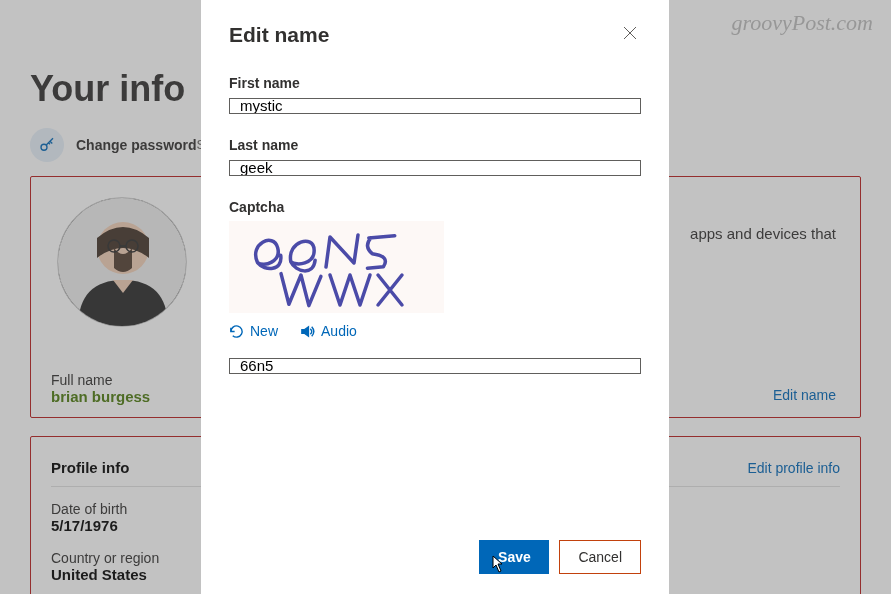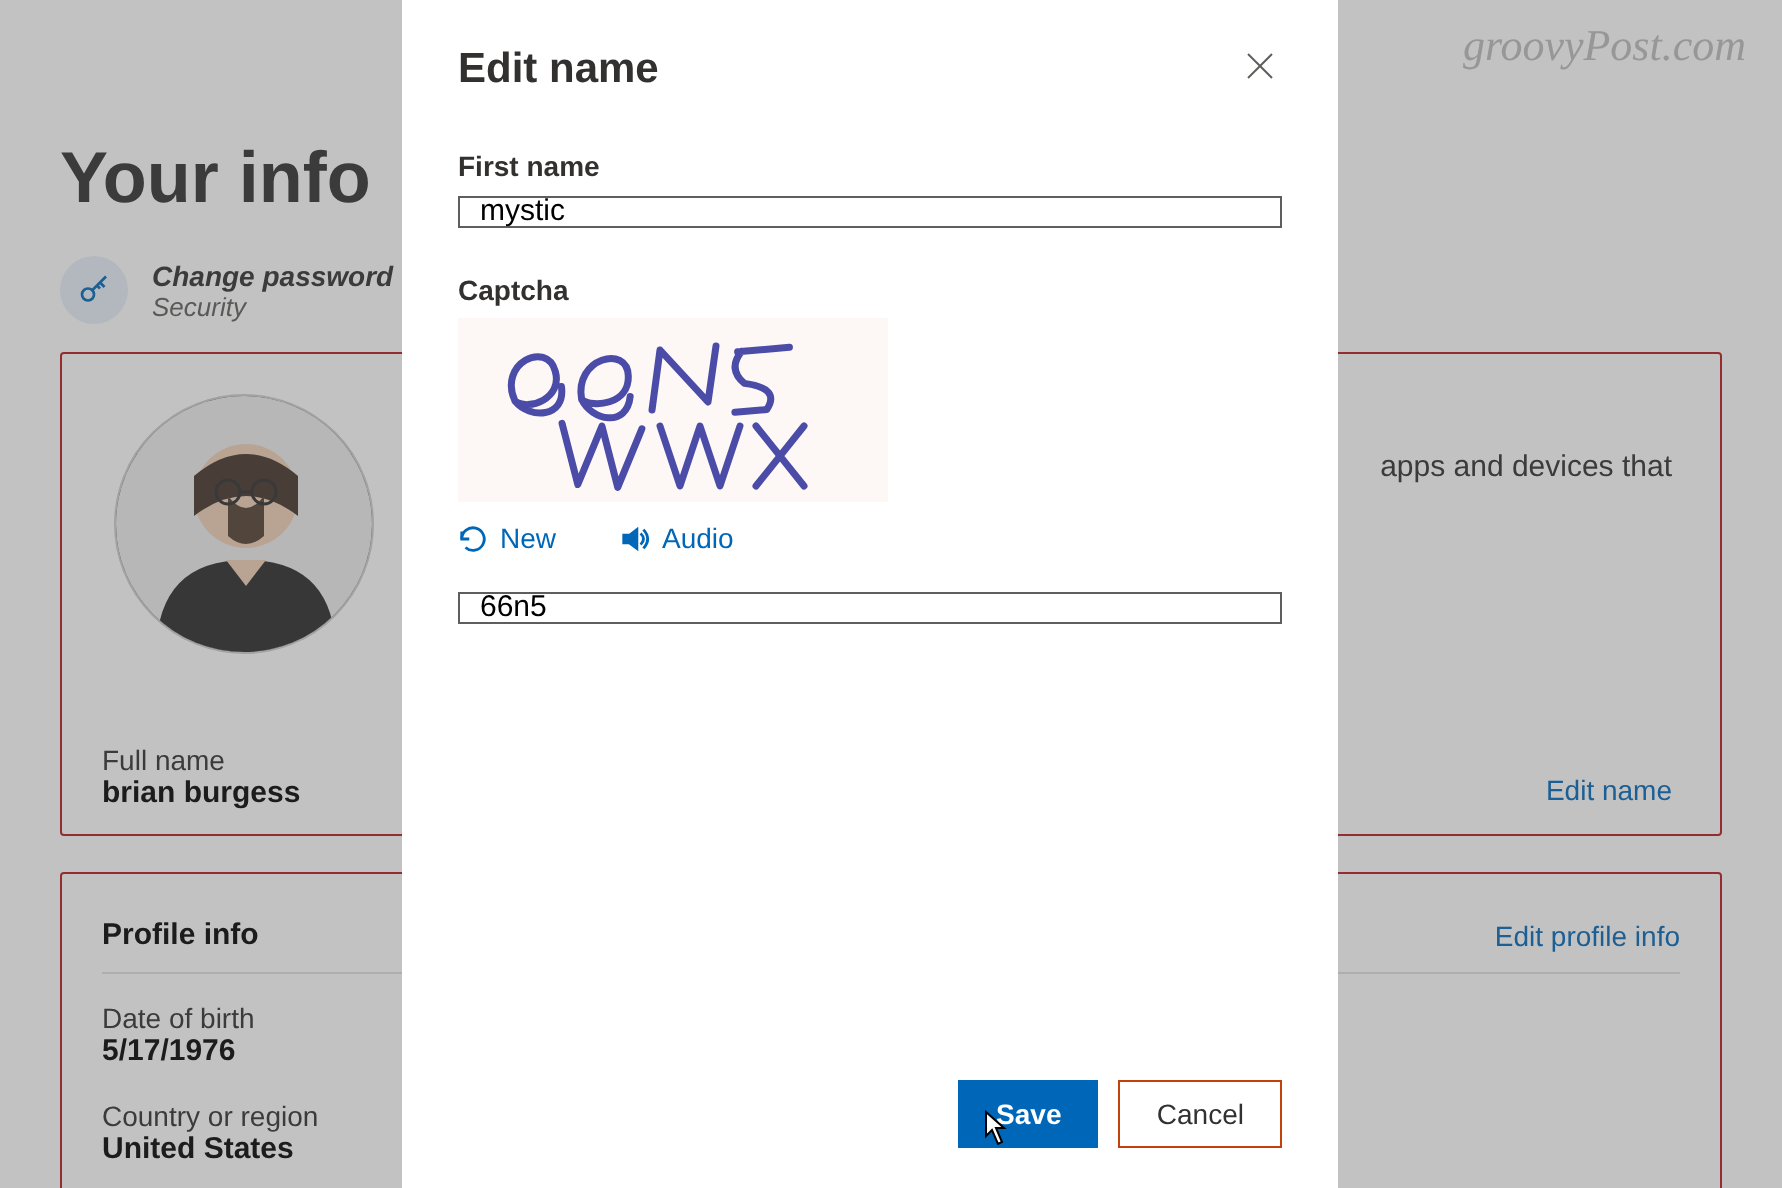--- a/index.html
+++ b/index.html
@@ -2,32 +2,32 @@
 <html><head>
   <meta charset="utf-8">
   <style>
     * { box-sizing: border-box; margin: 0; padding: 0; font-family: 'Segoe UI', Tahoma, sans-serif; }
     body { width: 891px; height: 594px; overflow: hidden; position: relative; background: #fff; }
 
     .background { position: absolute; inset: 0; padding: 20px 30px; border-radius: 19px; }
     .page-title { font-size: 36px; font-weight: 600; color: #323130; margin-top: 48px; margin-bottom: 18px; }
     .pw-row { display: flex; align-items: center; gap: 12px; margin-bottom: 14px; }
     .key-icon-wrap { width: 34px; height: 34px; border-radius: 50%; background: #e6f0f9; display: flex; align-items: center; justify-content: center; }
-    .pw-texts { display:flex; flex-direction:column;font-style:italic; }
+    .pw-texts { display:flex; flex-direction:row; }
     .pw-link { color: #323130; font-size: 14px; font-weight:600;}
     .pw-sub { color: #605e5c; font-size: 13px; }
 
     .card { border: 1px solid #b91c1c; border-radius: 2px; padding: 16px 20px 14px 20px; margin-bottom: 18px; position:relative;}
     .card1 { height: 242px; }
     .avatar { width: 130px; height: 130px; border-radius: 50%; background: radial-gradient(circle at 50% 35%, #f4d7c6 0%, #f4d7c6 30%, #2b2b2b 30%, #2b2b2b 100%); border: 1px solid #ccc;opacity:0.95; overflow:hidden; margin-top:4px; margin-left:6px;}
     .avatar svg{display:block;}
     .card-side-text { position:absolute; right: 24px; top: 48px; color:#323130; font-size:15px;}
     .fullname-block{position:absolute; left:20px; bottom:12px;}
     .fullname-label{ font-size:14px; color:#323130;}
-    .fullname-val{ font-size:15px; font-weight:600; color:#000000; }
+    .fullname-val{ font-size:15px; font-weight:600; color:#4d7c0f; }
     .edit-link{position:absolute; right:24px; bottom:14px; color:#0067b8; font-size:14px; cursor:pointer;}
 
     .card2 .section-row{display:flex; justify-content:space-between; align-items:center; padding:6px 0;}
     .card2 .headerrow{ border-bottom:1px solid #e1e1e1; padding-bottom:10px; margin-bottom:6px;}
     .pi-title{font-weight:600; font-size:15px;}
     .field-block{padding:8px 0;}
     .field-label{font-size:14px; color:#323130;}
     .field-val{font-size:15px; font-weight:600;}
 
     .watermark{position:absolute; top:10px; right:18px; color:#bdbdbd; font-size:22px; font-style:italic; font-family: Georgia, serif;}
@@ -35,21 +35,21 @@
     .dimmer{ position:absolute; inset:0; background: rgba(80,80,80,0.35);}
 
     .modal{ position:absolute; top:0; left:201px; width:468px; height:594px; background:#fff; padding: 22px 28px 20px 28px;}
     .modal-header{ display:flex; justify-content:space-between; align-items:center; margin-bottom:28px;}
     .modal-title{ font-size:21px; font-weight:600; color:#323130;}
     .close-btn{ background:none; border:none; cursor:pointer; padding:4px; color:#605e5c;}
     .form-label{ font-size:14px; font-weight:600; color:#323130; margin-bottom:6px; display:block;}
     .text-input{ width: 100%; border:1px solid #605e5c; padding:6px 10px; font-size:15px; height:16px; outline:none;}
     .field-group{ margin-bottom: 22px;}
     .captcha-img{ width:215px; height:92px; background:#fdf8f6; display:flex; align-items:center; justify-content:center; margin-top:4px;}
-    .captcha-actions{ display:flex; gap:32px; margin-top:10px; align-items:center; margin-bottom: 18px;}
+    .captcha-actions{ display:flex; gap:22px; margin-top:10px; align-items:center; margin-bottom: 18px;}
     .cap-action{ display:flex; align-items:center; gap:6px; color:#0067b8; font-size:14px; cursor:pointer; background:none; border:none;}
     .modal-footer{ position:absolute; bottom:20px; right:28px; display:flex; gap:10px;}
     .btn{ min-width:70px; height:34px; padding: 0 18px; font-size:14px; cursor:pointer;}
     .btn-primary{ background:#0067b8; color:#fff; border:none; font-weight:600;}
     .btn-secondary{ background:#fff; color:#323130; border:1px solid #c2410c;text-align:center;}
     .cursor-pointer{position:absolute; bottom:14px; left:calc(50% + 52px);}
   </style>
 </head>
 <body>
 
@@ -119,20 +119,24 @@
           <line x1="13" y1="1" x2="1" y2="13"></line>
         </svg>
     </button>
   </div>
 
   <div class="field-group">
     <label class="form-label">First name</label>
     <input class="text-input" value="mystic" style="">
   </div>
 
+  <div class="field-group">
+    <label class="form-label">Last name</label>
+    <input class="text-input" value="geek" style="">
+  </div>
 
   <div>
     <label class="form-label">Captcha</label>
     <div class="captcha-img">
       <svg width="210" height="88" viewBox="0 0 210 88">
         <g fill="none" stroke="#4b4ba8" stroke-width="3.5" stroke-linecap="round" stroke-linejoin="round">
           <path d="M 24 38 C 18 18, 44 10, 46 26 C 48 40, 30 44, 24 38 C 30 48, 48 50, 48 34" transform="rotate(-8 36 28)"></path>
           <path d="M 60 40 C 54 20, 80 10, 82 26 C 84 40, 66 44, 60 40 C 66 50, 84 52, 84 36" transform="rotate(6 72 28)"></path>
           <path d="M 94 44 L 98 14 L 122 40 L 126 12"></path>
           <path d="M 138 14 L 164 14 M 140 14 Q 132 22 140 30 Q 158 34 150 44 L 134 44" transform="rotate(-5 148 28)"></path>

